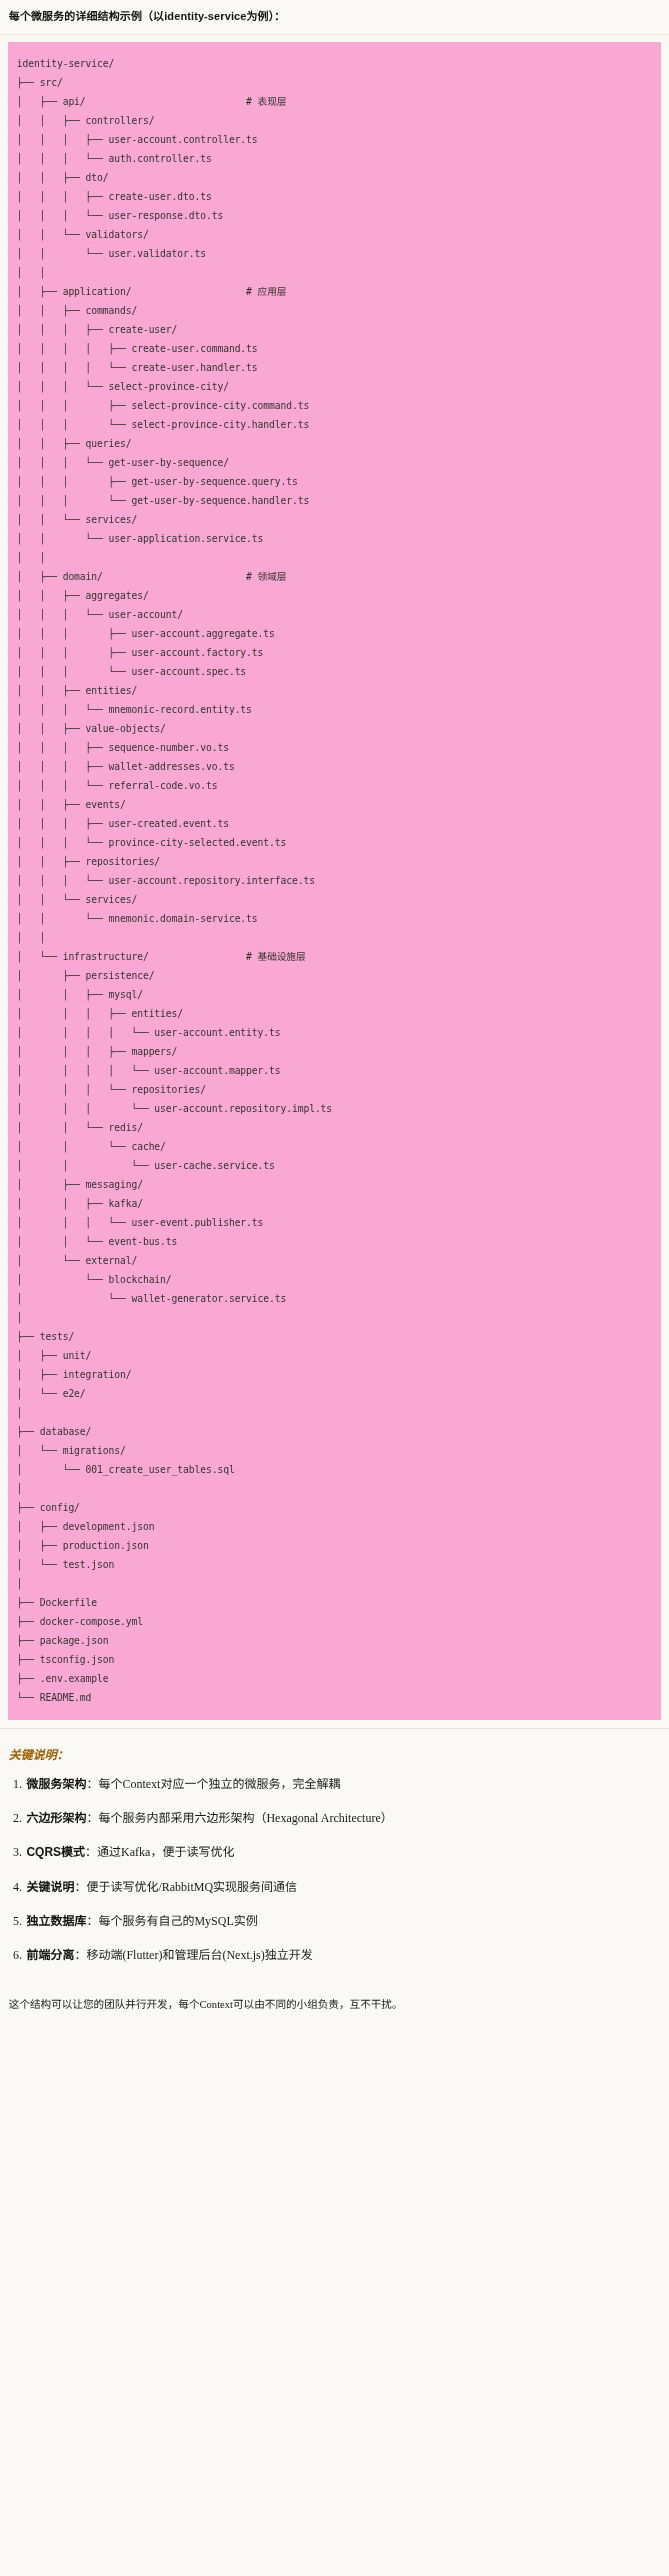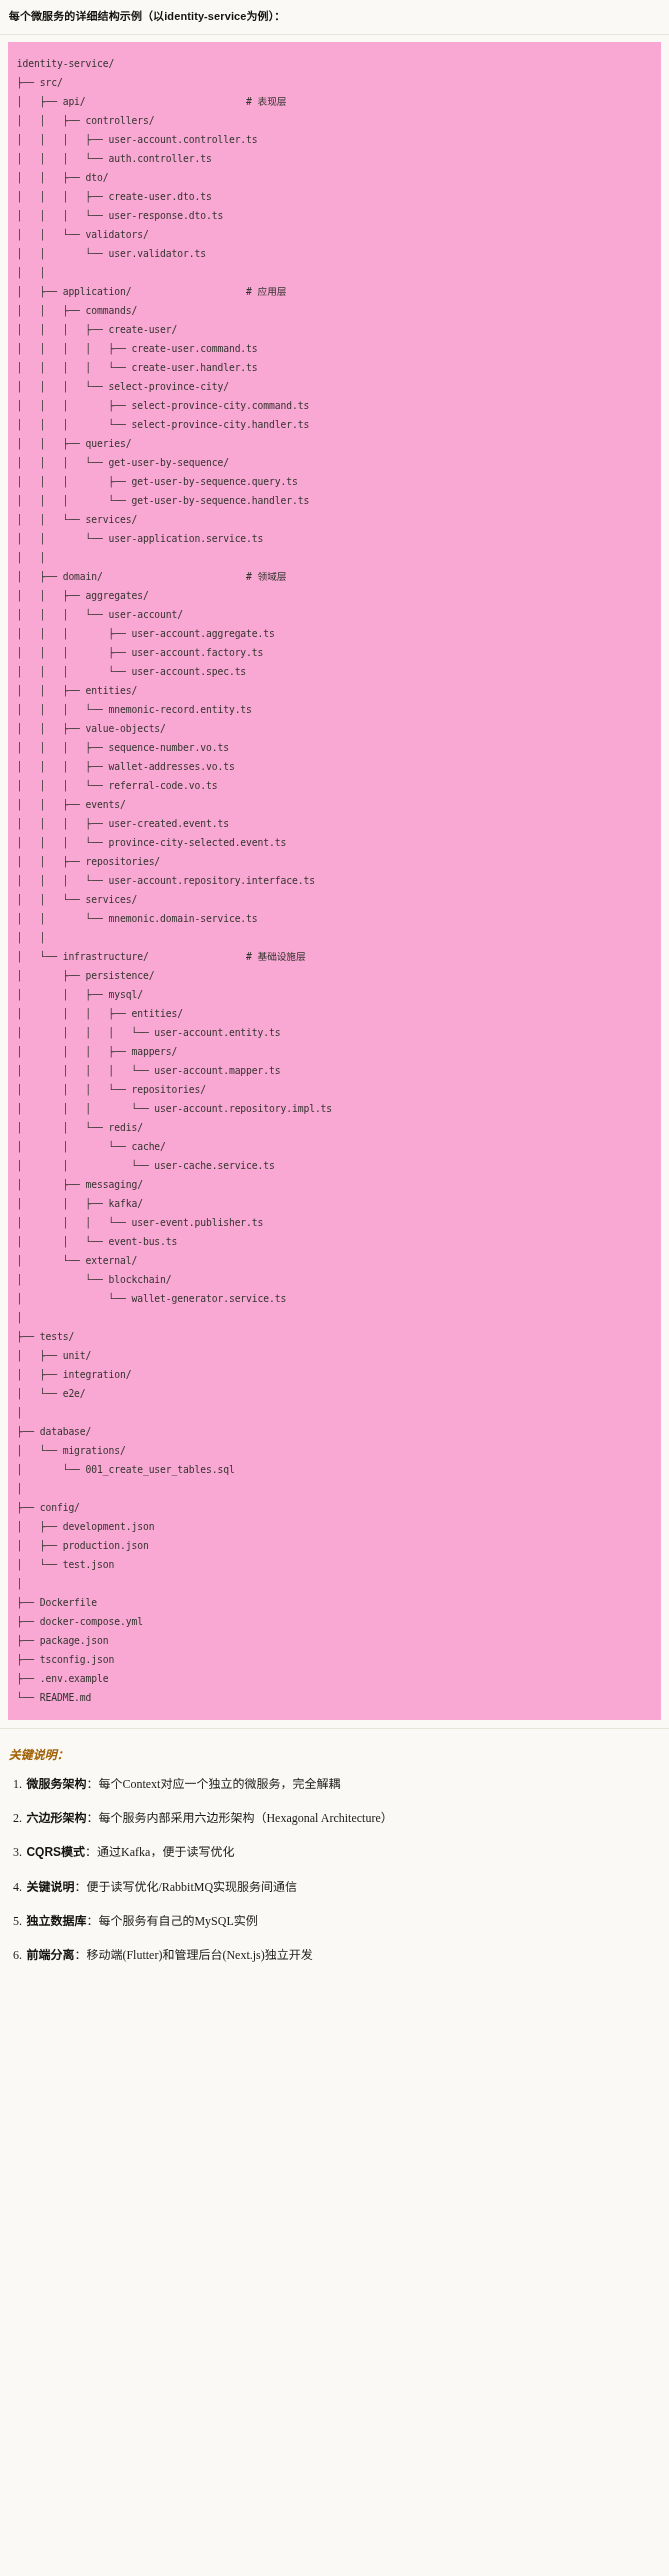--- a/index.html
+++ b/index.html
@@ -226,15 +226,16 @@
       </li>
       <li>
         <span class="note-term">独立数据库</span><span class="note-sep">：</span><span class="note-desc">每个服务有自己的MySQL实例</span>
       </li>
       <li>
         <span class="note-term">前端分离</span><span class="note-sep">：</span><span class="note-desc">移动端(Flutter)和管理后台(Next.js)独立开发</span>
       </li>
     </ol>
   </div>
 
+  <p class="closing">这个结构可以让您的团队并行开发，每个Context可以由不同的小组负责，互不干扰。</p>
 
 </div>
 
 
 </body></html>

